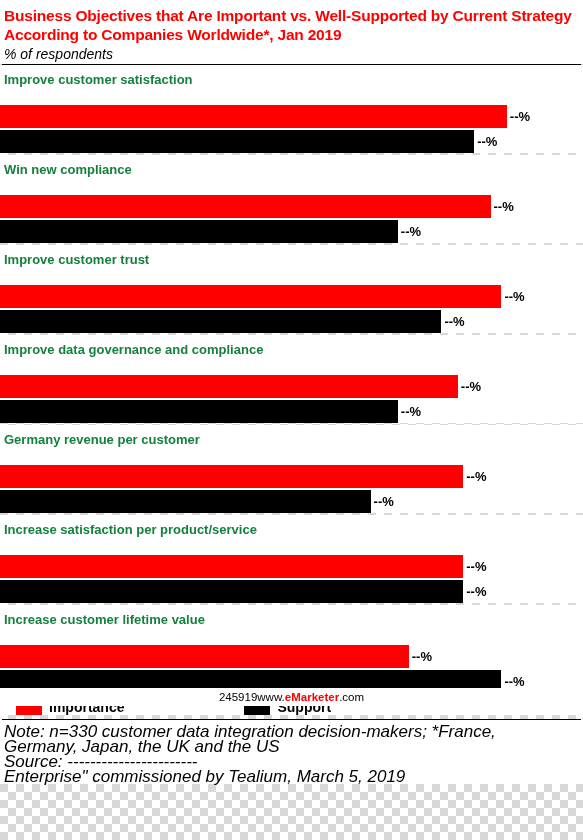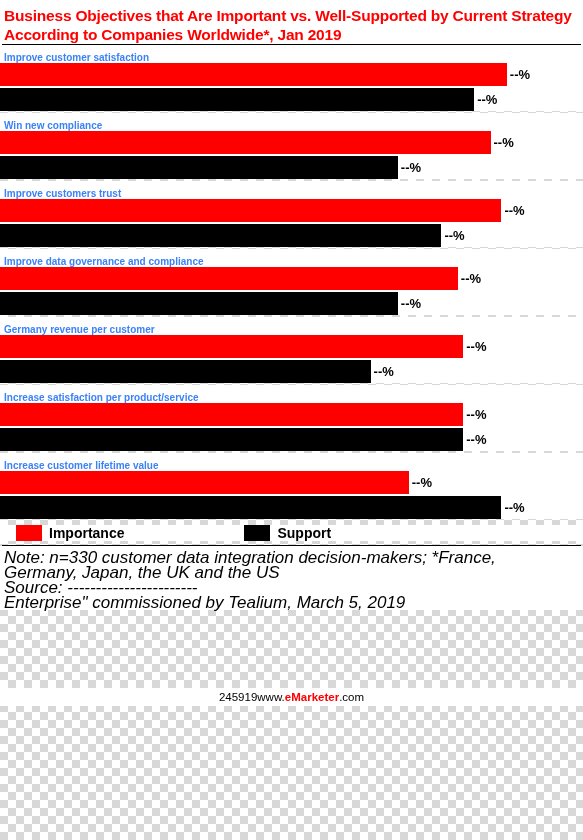--- a/index.html
+++ b/index.html
@@ -30,23 +30,23 @@
   }
   .rule{
     border-bottom:1.5px solid #000;
     margin:0 2px 0 2px;
   }
   .group{
     padding-top:5px;
   }
   .grp-label{
     font-weight:bold;
-    font-size:10px;
-    color:#3b82f6;
-    padding:2px 0 0 4px;
+    font-size:13px;
+    color:#15803d;
+    padding:2px 0 18px 4px;
   }
   .barrow{
     position:relative;
     height:23px;
     margin-bottom:2px;
     display:flex;
     align-items:center;
   }
   .bar{
     height:23px;
@@ -100,20 +100,21 @@
   .sep{border-bottom:1.5px solid #000;margin:4px 2px 0 2px;}
   .whitebg{background:#ffffff;}
 </style>
 </head>
 <body>
 
 <div class="chart">
 
   <div>
     <div class="title whitebg">Business Objectives that Are Important vs. Well-Supported by Current Strategy According to Companies Worldwide*, Jan 2019</div>
+    <div class="subtitle whitebg">% of respondents</div>
     <div class="rule"></div>
   </div>
 
   <div id="groups">
       <div class="group whitebg">
         <div class="grp-label">Improve customer satisfaction</div>
         <div class="barrow">
           <div class="bar imp" style="width: 506.85px;"></div>
           <span class="val">--%</span>
         </div>
@@ -127,21 +128,21 @@
         <div class="barrow">
           <div class="bar imp" style="width: 490.5px;"></div>
           <span class="val">--%</span>
         </div>
         <div class="barrow">
           <div class="bar sup" style="width: 397.85px;"></div>
           <span class="val">--%</span>
         </div>
       </div>
       <div class="group whitebg">
-        <div class="grp-label">Improve customers trust</div>
+        <div class="grp-label">Improve customer trust</div>
         <div class="barrow">
           <div class="bar imp" style="width: 501.4px;"></div>
           <span class="val">--%</span>
         </div>
         <div class="barrow">
           <div class="bar sup" style="width: 441.45px;"></div>
           <span class="val">--%</span>
         </div>
       </div>
       <div class="group whitebg">

